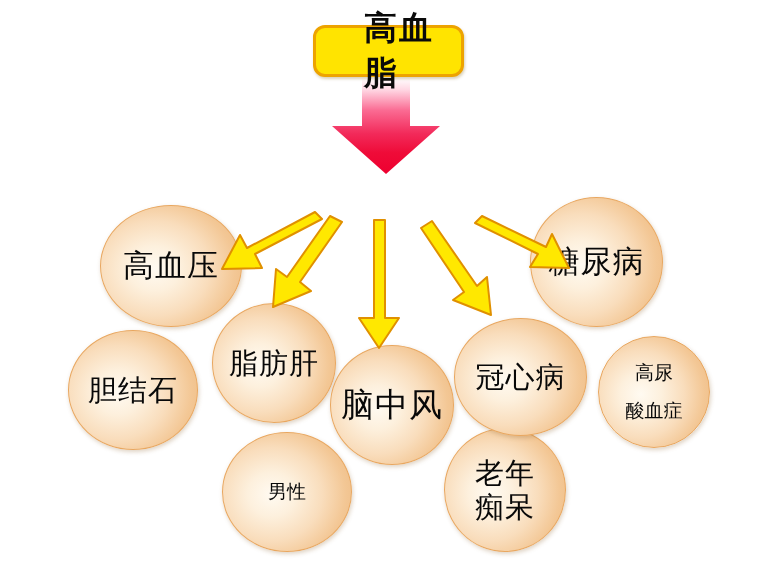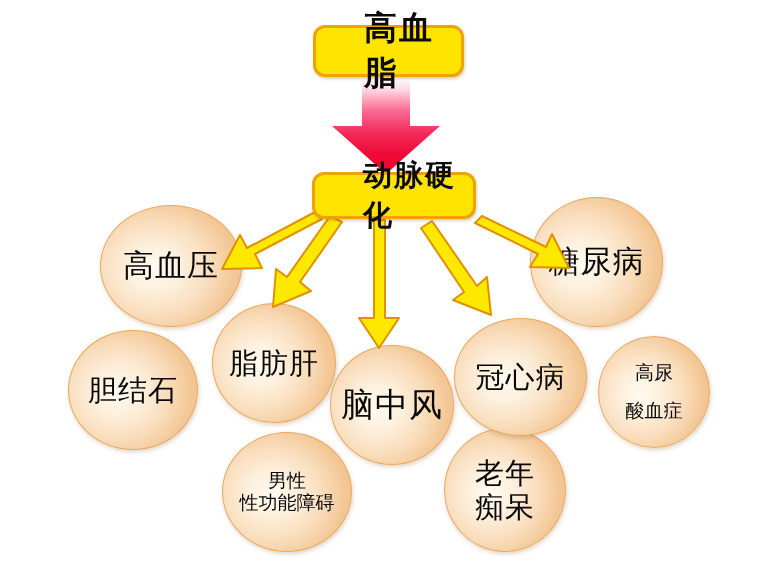--- a/index.html
+++ b/index.html
@@ -140,23 +140,20 @@
       <path d="M 432 221 L 477 286 L 487 277 L 491 315 L 453 300 L 464 292 L 421 228 Z"></path>
 
       <path d="M 482 216 L 546 247 L 552 234 L 569 268 L 530 267 L 538 254 L 475 223 Z"></path>
     </g>
   </svg>
 
   <div class="ybox" id="box-hyperlipidemia">
     <span>高血脂</span>
   </div>
 
-  <div class="ybox" id="box-atherosclerosis">
-    <span>动脉硬化</span>
-  </div>
 
   <div class="circle" id="c-hypertension">
     <span class="ln">高血压</span>
   </div>
 
   <div class="circle" id="c-diabetes">
     <span class="ln">糖尿病</span>
   </div>
 
   <div class="circle" id="c-fattyliver">
@@ -175,21 +172,20 @@
     <span class="ln">脑中风</span>
   </div>
 
   <div class="circle" id="c-hyperuricemia">
     <span class="ln">高尿</span>
     <span class="ln">酸血症</span>
   </div>
 
   <div class="circle" id="c-ed">
     <span class="ln">男性</span>
-    <span class="ln">性功能障碍</span>
   </div>
 
   <div class="circle" id="c-dementia">
     <span class="ln">老年</span>
     <span class="ln">痴呆</span>
   </div>
 
 </div>
 
 </body></html>

